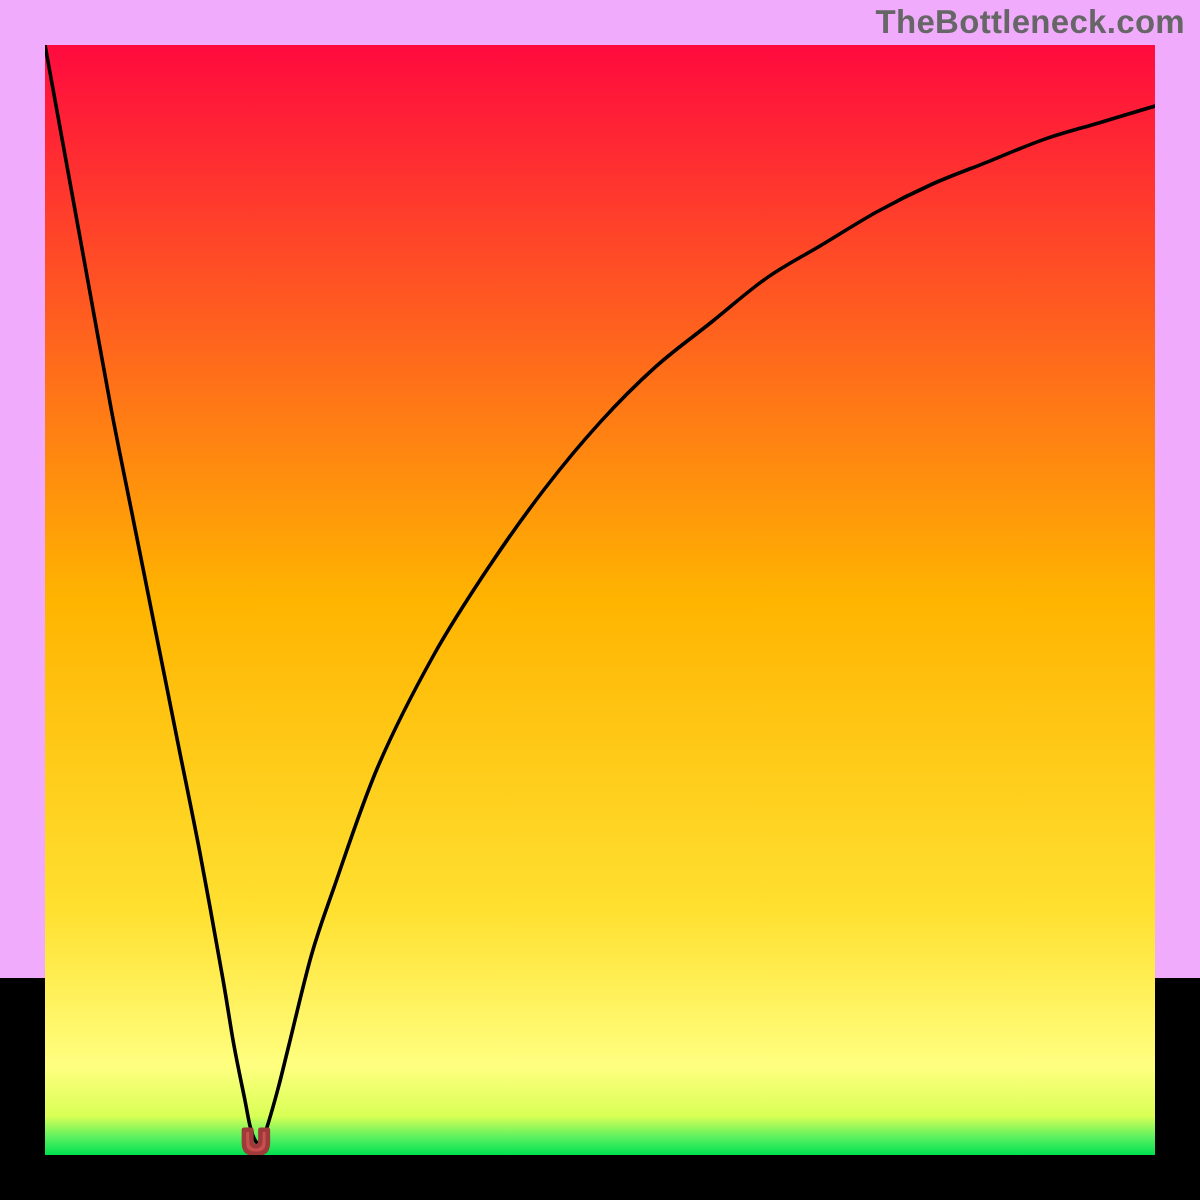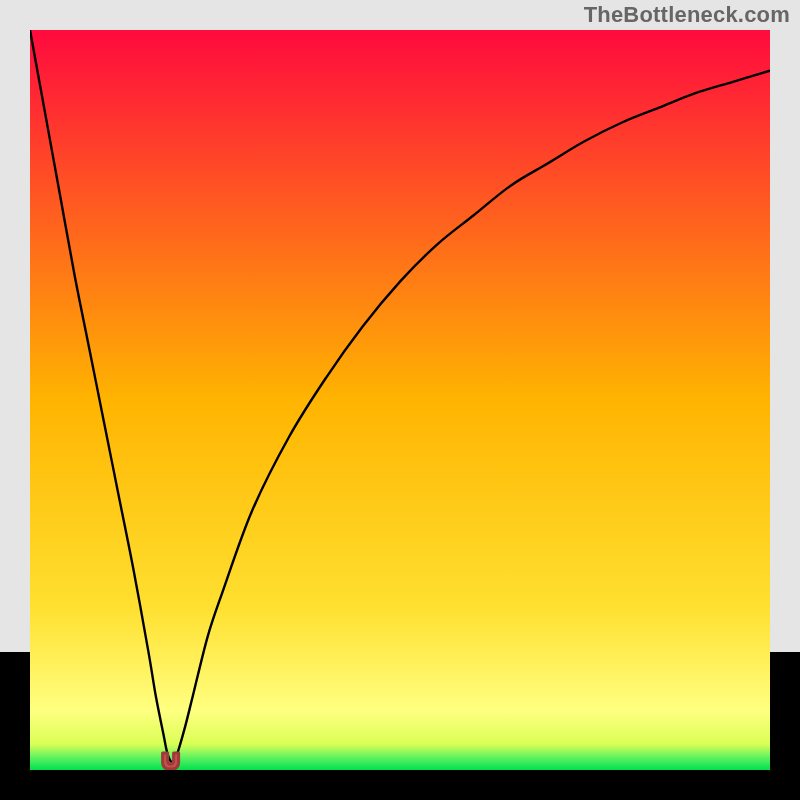--- a/index.html
+++ b/index.html
@@ -8,21 +8,21 @@
     width: 800px;
     height: 800px;
     background: #000;
     overflow: hidden;
     font-family: Arial, Helvetica, sans-serif;
   }
   .stage {
     position: relative;
     width: 800px;
     height: 652px;
-    background: #e5e5e5;
+    background: #f0abfc;
   }
   .watermark {
     position: absolute;
     top: 2px;
     right: 10px;
     font-size: 22px;
     font-weight: 600;
     color: #666;
     letter-spacing: 0.2px;
     z-index: 20;

